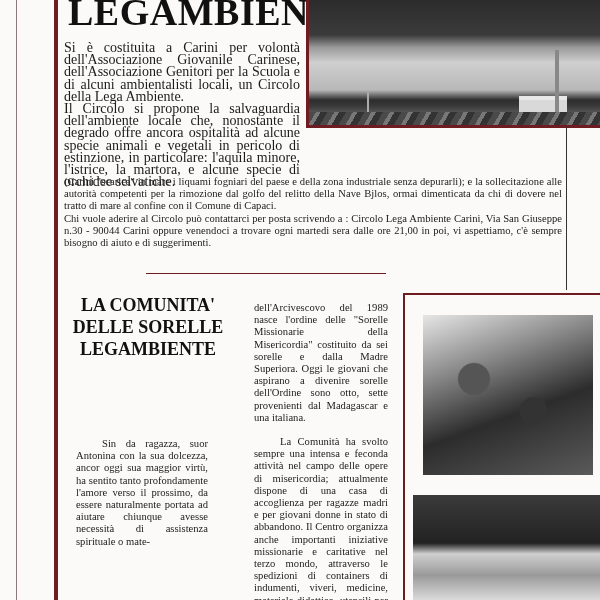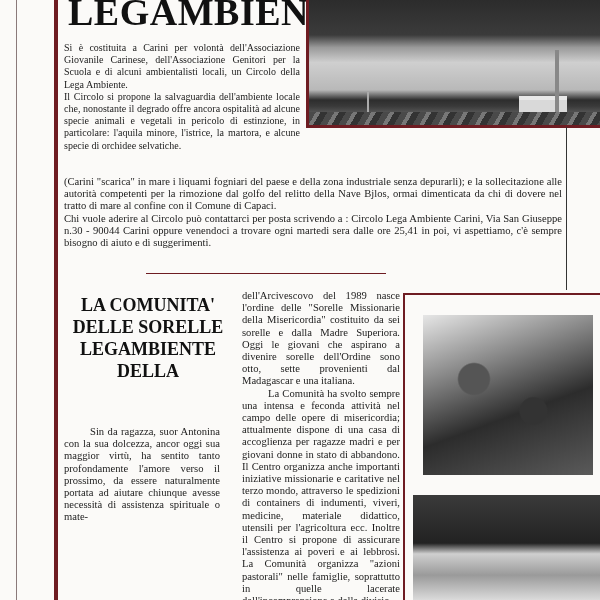--- a/index.html
+++ b/index.html
@@ -10,31 +10,31 @@
   .page-title { position:absolute; left:68px; top:-10px; font-size:38px; font-weight:bold;
                 letter-spacing:0.5px; color:#111; white-space:nowrap; }
   .photo-top { position:absolute; left:306px; top:0; width:294px; height:125px;
                border-left:3px solid #6e1c22; border-bottom:3px solid #6e1c22; overflow:hidden;
                background:linear-gradient(180deg,#2c2c2c 0%,#3b3b3b 28%,#9a9a9a 38%,#cfcfcf 50%,#b8b8b8 72%,#2d2d2d 80%,#3a3a3a 85%,#555 90%,#2a2a2a 100%); }
   .photo-top .ship { position:absolute; left:210px; top:96px; width:48px; height:18px; background:#d9d9d9; border-top:4px solid #e8e8e8; }
   .photo-top .pole { position:absolute; left:246px; top:50px; width:4px; height:80px; background:#888; }
   .photo-top .mast { position:absolute; left:58px; top:92px; width:2px; height:30px; background:#aaa; }
   .photo-top .rocks { position:absolute; left:0; top:112px; width:100%; height:20px;
         background:repeating-linear-gradient(120deg,#4a4a4a 0 6px,#777 6px 10px,#333 10px 16px); }
-  .legamb-text { position:absolute; left:64px; top:42px; width:236px; font-size:10px; line-height:12.2px; text-align:justify; }
+  .legamb-text { position:absolute; left:64px; top:42px; width:236px; font-size:14px; line-height:12.2px; text-align:justify; }
   .legamb-text p { margin:0; }
   .legamb-wide { position:absolute; left:64px; top:176px; width:498px; font-size:10.6px; line-height:12.2px; text-align:justify; }
   .legamb-wide p { margin:0; }
   .vline-right { position:absolute; left:566px; top:127px; width:1px; height:163px; background:#333; }
   .sep { position:absolute; left:146px; top:273px; width:240px; height:1px; background:#6e1c22; }
   .section-title { position:absolute; left:68px; top:294px; width:160px; font-size:18px; line-height:22px; font-weight:bold; color:#111;text-align:center; }
   .section-title span { display:block; white-space:nowrap; }
   .col-left { position:absolute; left:64px; top:426px; width:156px; font-size:10.6px; line-height:12.2px; text-align:justify; }
   .col-mid { position:absolute; left:242px; top:290px; width:158px; font-size:10.6px; line-height:12.2px; text-align:justify; }
-  .col-left p, .col-mid p { margin:0; }
+  .col-left p, .col-mid p { margin:12px; }
   .indent { text-indent:26px; }
   .photo-box { position:absolute; left:403px; top:293px; width:197px; height:307px;
                border-top:2px solid #6e1c22; border-left:2px solid #6e1c22; background:#fbfaf8; }
   .photo-group { position:absolute; left:18px; top:20px; width:170px; height:160px;
        background:radial-gradient(circle at 30% 40%,#555 0 10%,transparent 11%),radial-gradient(circle at 65% 60%,#333 0 9%,transparent 10%),
        linear-gradient(160deg,#e6e6e6 0%,#8a8a8a 30%,#2c2c2c 60%,#5a5a5a 100%); }
   .photo-truck { position:absolute; left:8px; top:200px; width:189px; height:107px;
        background:linear-gradient(180deg,#3a3a3a 0%,#222 45%,#cfcfcf 55%,#9a9a9a 75%,#e0e0e0 100%); }
 </style>
 </head>
@@ -52,31 +52,30 @@
   <div class="rocks"></div>
 </div>
 
 <div class="legamb-text">
   <p>Si è costituita a Carini per volontà dell'Associazione Giovanile Carinese, dell'Associazione Genitori per la Scuola e di alcuni ambientalisti locali, un Circolo della Lega Ambiente.</p>
   <p>Il Circolo si propone la salvaguardia dell'ambiente locale che, nonostante il degrado offre ancora ospitalità ad alcune specie animali e vegetali in pericolo di estinzione, in particolare: l'aquila minore, l'istrice, la martora, e alcune specie di orchidee selvatiche.</p>
 </div>
 
 <div class="legamb-wide">
   <p>(Carini "scarica" in mare i liquami fogniari del paese e della zona industriale senza depurarli); e la sollecitazione alle autorità competenti per la rimozione dal golfo del relitto della Nave Bjlos, ormai dimenticata da chi di dovere nel tratto di mare al confine con il Comune di Capaci.</p>
-  <p>Chi vuole aderire al Circolo può contattarci per posta scrivendo a : Circolo Lega Ambiente Carini, Via San Giuseppe n.30 - 90044 Carini oppure venendoci a trovare ogni martedi sera dalle ore 25,41 in poi, vi aspettiamo, c'è sempre bisogno di aiuto e di suggerimenti.</p>
+  <p>Chi vuole aderire al Circolo può contattarci per posta scrivendo a : Circolo Lega Ambiente Carini, Via San Giuseppe n.30 - 90044 Carini oppure venendoci a trovare ogni martedi sera dalle ore 21,00 in poi, vi aspettiamo, c'è sempre bisogno di aiuto e di suggerimenti.</p>
 </div>
 
 <div class="vline-right"></div>
 <div class="sep"></div>
 
 <div class="section-title">
   <span>LA COMUNITA'</span>
   <span>DELLE SORELLE</span>
   <span>LEGAMBIENTE</span>
-  <span>DELLA</span>
 </div>
 
 <div class="col-left">
   <p class="indent">Sin da ragazza, suor Antonina con la sua dolcezza, ancor oggi sua maggior virtù, ha sentito tanto profondamente l'amore verso il prossimo, da essere naturalmente portata ad aiutare chiunque avesse necessità di assistenza spirituale o mate-</p>
 </div>
 
 <div class="col-mid">
   <p>dell'Arcivescovo del 1989 nasce l'ordine delle "Sorelle Missionarie della Misericordia" costituito da sei sorelle e dalla Madre Superiora. Oggi le giovani che aspirano a divenire sorelle dell'Ordine sono otto, sette provenienti dal Madagascar e una italiana.</p>
   <p class="indent">La Comunità ha svolto sempre una intensa e feconda attività nel campo delle opere di misericordia; attualmente dispone di una casa di accoglienza per ragazze madri e per giovani donne in stato di abbandono. Il Centro organizza anche importanti iniziative missionarie e caritative nel terzo mondo, attraverso le spedizioni di containers di indumenti, viveri, medicine, materiale didattico, utensili per l'agricoltura ecc. Inoltre il Centro si propone di assicurare l'assistenza ai poveri e ai lebbrosi. La Comunità organizza "azioni pastorali" nelle famiglie, soprattutto in quelle lacerate dall'incomprensione e dalla divisio-</p>
 </div>

